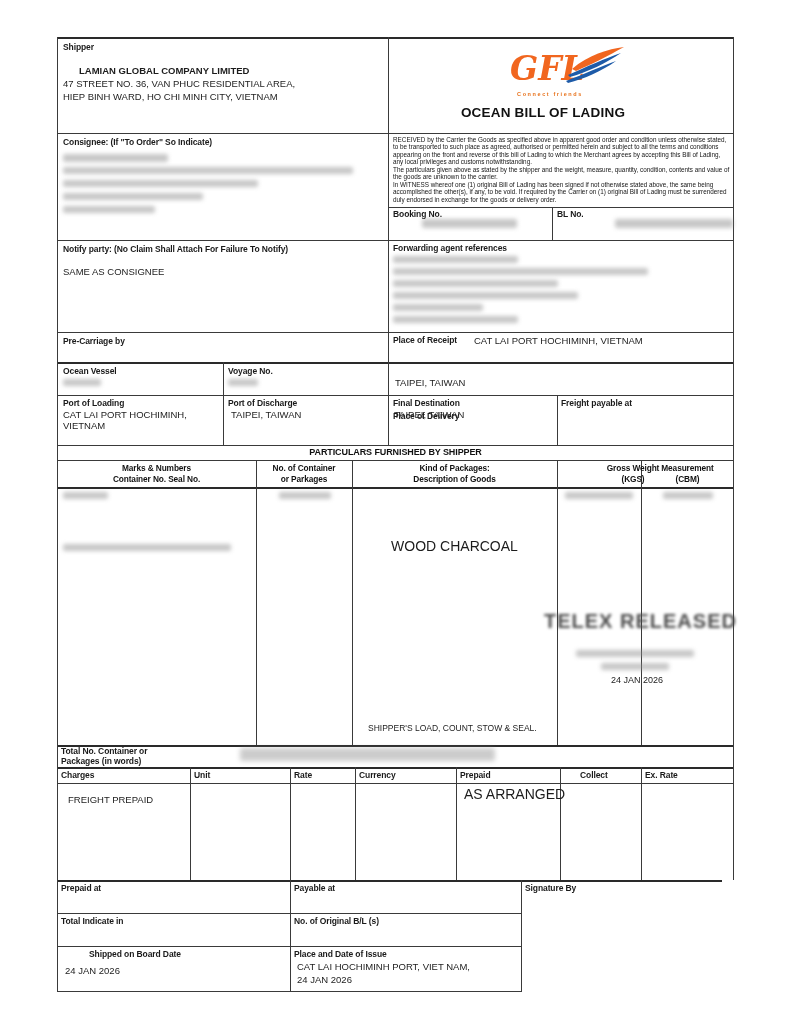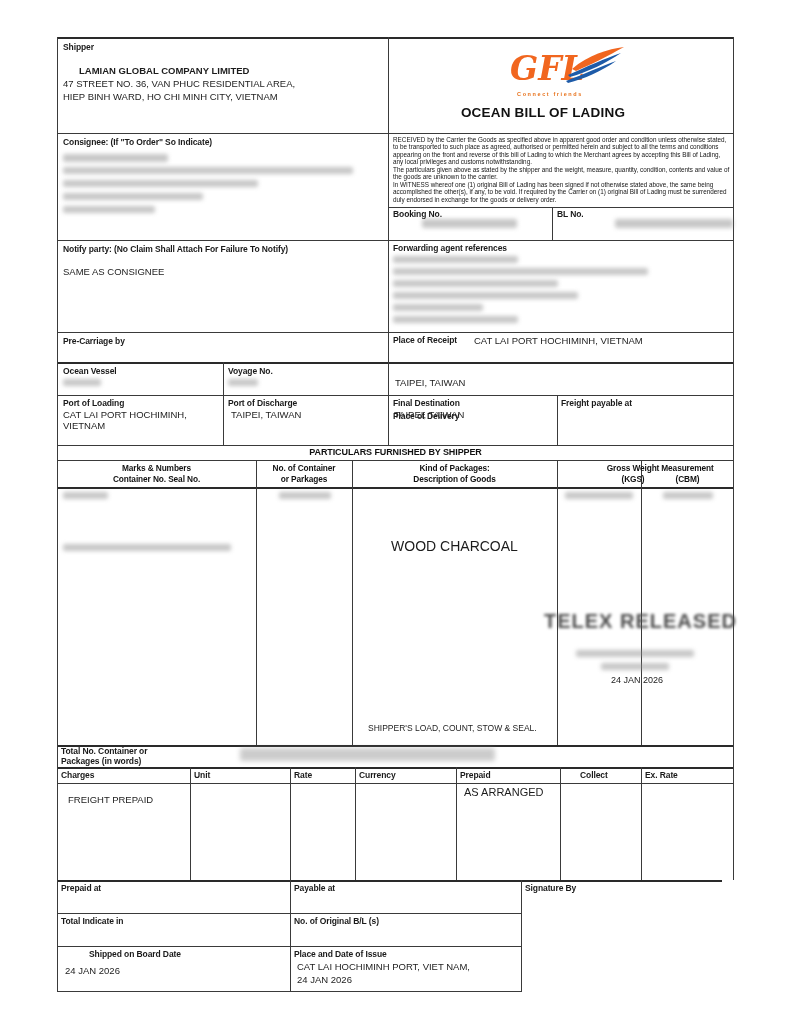--- a/index.html
+++ b/index.html
@@ -157,21 +157,21 @@
   <div class="redact" style="left:183px;top:711px;width:255px;height:13px;opacity:.45;filter:blur(2.5px);"></div>
 
   <div class="lbl" style="left:4px;top:733px;">Charges</div>
   <div class="lbl" style="left:137px;top:733px;">Unit</div>
   <div class="lbl" style="left:237px;top:733px;">Rate</div>
   <div class="lbl" style="left:302px;top:733px;">Currency</div>
   <div class="lbl" style="left:403px;top:733px;">Prepaid</div>
   <div class="lbl" style="left:523px;top:733px;">Collect</div>
   <div class="lbl" style="left:588px;top:733px;">Ex. Rate</div>
   <div class="val" style="left:11px;top:757px;">FREIGHT PREPAID</div>
-  <div class="val" style="left:407px;top:749px;font-size:11px;">AS ARRANGED</div>
+  <div class="val" style="left:407px;top:749px;font-size:14px;">AS ARRANGED</div>
 
   <div class="lbl" style="left:4px;top:846px;">Prepaid at</div>
   <div class="lbl" style="left:237px;top:846px;">Payable at</div>
   <div class="lbl" style="left:468px;top:846px;">Signature By</div>
   <div class="lbl" style="left:4px;top:879px;">Total Indicate in</div>
   <div class="lbl" style="left:237px;top:879px;">No. of Original B/L (s)</div>
   <div class="lbl" style="left:4px;top:912px;padding-left:28px;">Shipped on Board Date</div>
   <div class="val" style="left:8px;top:928px;">24 JAN 2026</div>
   <div class="lbl" style="left:237px;top:912px;">Place and Date of Issue</div>
   <div class="val pre" style="left:240px;top:924px;line-height:1.35;">CAT LAI HOCHIMINH PORT, VIET NAM,

